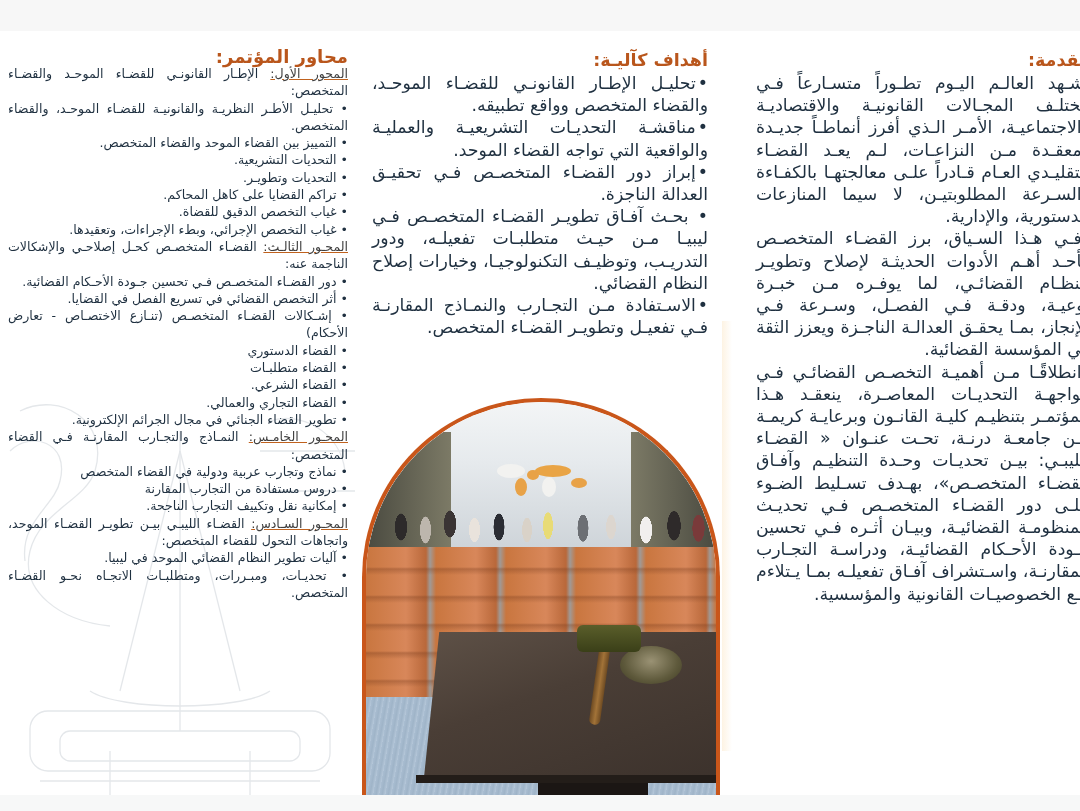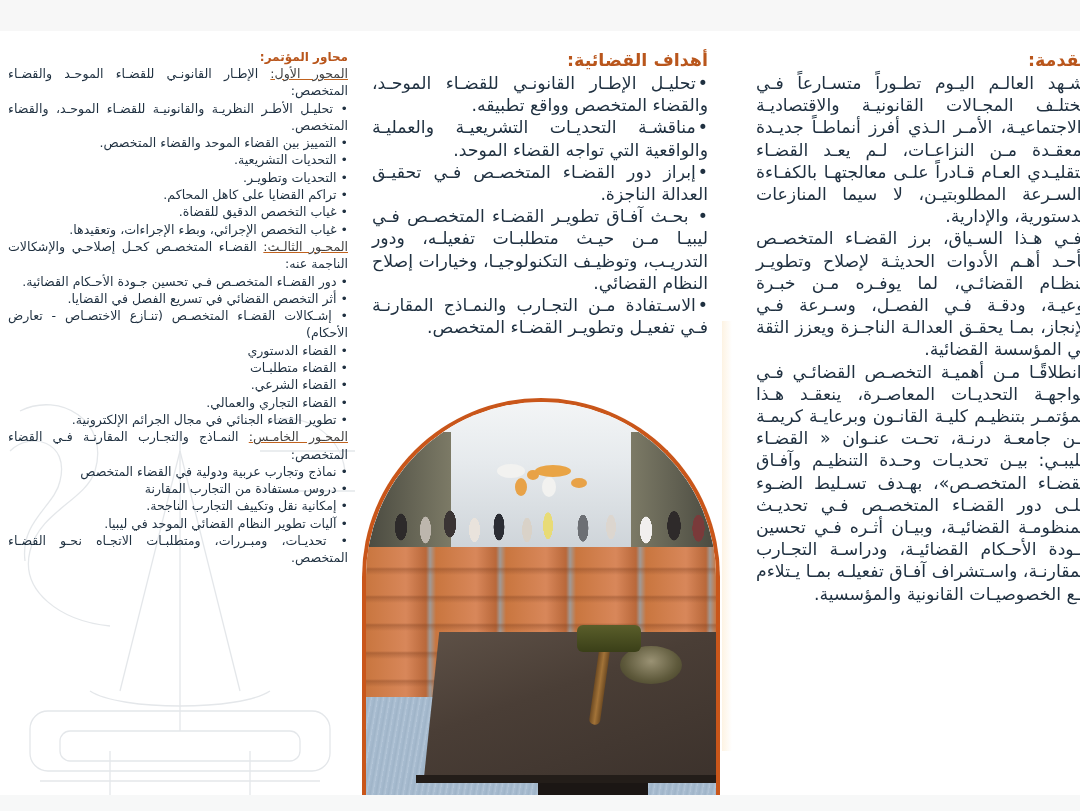--- a/index.html
+++ b/index.html
@@ -18,21 +18,21 @@
   .cream-band { position: absolute; left: 722px; top: 290px; width: 10px; height: 430px;
     background: linear-gradient(to right, #fdf3e3, #ffffff); }
 
   .col { position: absolute; direction: rtl; text-align: justify; }
   .col-intro { left: 756px; top: 18px; width: 334px; font-size: 17.3px; line-height: 22.2px; color: #1f3040; }
   .col-goals { left: 372px; top: 18px; width: 336px; font-size: 17.3px; line-height: 22.2px; color: #1f3040; }
   .col-axes { left: 8px; top: 18px; width: 340px; font-size: 12.6px; line-height: 17.3px; color: #1f3040; }
 
   .heading { color: #b9561c; font-weight: bold; display: block; text-align: right; }
   .col-intro .heading, .col-goals .heading { font-size: 17.5px; line-height: 23px; }
-  .col-axes .heading { font-size: 12px; line-height: 16px; }
+  .col-axes .heading { font-size: 18px; line-height: 16px; }
 
   .para { display: block; text-align-last: right; }
   .goal-item { display: block; text-align-last: right; }
   .goal-item::before { content: "•"; margin-left: 2px; }
 
   .axis-title { display: block; text-align-last: right; }
   .axis-label { color: #404040; text-decoration: underline; text-decoration-color: #c0621e; margin-top: 43px; }
   .axis-bullet { display: block; text-align-last: right; padding-right: 0; }
   .axis-bullet::before { content: "• "; }
 
@@ -104,21 +104,21 @@
   <div class="cream-band"></div>
 
   <section class="col col-intro">
     <span class="heading">مقدمة:</span>
     <span class="para">يشـهد العالـم اليـوم تطـوراً متسـارعاً فـي مختلـف المجـالات القانونيـة والاقتصاديـة والاجتماعيـة، الأمـر الـذي أفرز أنماطـاً جديـدة ومعقـدة مـن النزاعـات، لـم يعـد القضـاء التقليـدي العـام قـادراً علـى معالجتهـا بالكفـاءة والسـرعة المطلوبتيـن، لا سيما المنازعات الدستورية، والإدارية.</span>
     <span class="para">وفـي هـذا السـياق، برز القضـاء المتخصـص كأحـد أهـم الأدوات الحديثـة لإصلاح وتطويـر النظـام القضائـي، لما يوفـره مـن خبـرة نوعيـة، ودقـة فـي الفصـل، وسـرعة فـي الإنجاز، بمـا يحقـق العدالـة الناجـزة ويعزز الثقة في المؤسسة القضائية.</span>
     <span class="para">وانطلاقًـا مـن أهميـة التخصـص القضائـي فـي مواجهـة التحديـات المعاصـرة، ينعقـد هـذا المؤتمـر بتنظيـم كليـة القانـون وبرعايـة كريمـة مـن جامعـة درنـة، تحـت عنـوان « القضـاء الليبـي: بيـن تحديـات وحـدة التنظيـم وآفـاق القضـاء المتخصـص»، بهـدف تسـليط الضـوء علـى دور القضـاء المتخصـص فـي تحديـث المنظومـة القضائيـة، وبيـان أثـره فـي تحسين جـودة الأحـكام القضائيـة، ودراسـة التجـارب المقارنـة، واسـتشراف آفـاق تفعيلـه بمـا يـتلاءم مـع الخصوصيـات القانونية والمؤسسية.</span>
   </section>
 
   <section class="col col-goals">
-    <span class="heading">أهداف القضائية:</span>
+    <span class="heading">أهداف كآليـة:</span>
     <span class="goal-item">تحليـل الإطـار القانونـي للقضـاء الموحـد، والقضاء المتخصص وواقع تطبيقه.</span>
     <span class="goal-item">مناقشـة التحديـات التشريعيـة والعمليـة والواقعية التي تواجه القضاء الموحد.</span>
     <span class="goal-item">إبراز دور القضـاء المتخصـص فـي تحقيـق العدالة الناجزة.</span>
     <span class="goal-item"> بحـث آفـاق تطويـر القضـاء المتخصـص فـي ليبيـا مـن حيـث متطلبـات تفعيلـه، ودور التدريـب، وتوظيـف التكنولوجيـا، وخيارات إصلاح النظام القضائي.</span>
     <span class="goal-item">الاسـتفادة مـن التجـارب والنمـاذج المقارنـة فـي تفعيـل وتطويـر القضـاء المتخصص.</span>
   </section>
 
   <div class="photo-wrap">
     <div class="photo">
       <div class="ph-wall"></div>
@@ -167,19 +167,20 @@
     <span class="axis-bullet">القضاء متطلبـات</span>
     <span class="axis-bullet">القضاء الشرعي.</span>
     <span class="axis-bullet">القضاء التجاري والعمالي.</span>
     <span class="axis-bullet">تطوير القضاء الجنائي في مجال الجرائم الإلكترونية.</span>
 
     <span class="axis-title"><span class="axis-label">المحـور الخامـس:</span><span> النمـاذج والتجـارب المقارنـة فـي القضاء المتخصص:</span></span>
     <span class="axis-bullet">نماذج وتجارب عربية ودولية في القضاء المتخصص</span>
     <span class="axis-bullet">دروس مستفادة من التجارب المقارنة</span>
     <span class="axis-bullet">إمكانية نقل وتكييف التجارب الناجحة.</span>
 
+    <span class="axis-title"><span class="axis-label">المحـور السـادس:</span><span> القضـاء الليبـي بيـن تطويـر القضـاء الموحد، واتجاهات التحول للقضاء المتخصص:</span></span>
     <span class="axis-bullet">آليات تطوير النظام القضائي الموحد في ليبيا.</span>
     <span class="axis-bullet">تحديـات، ومبـررات، ومتطلبـات الاتجـاه نحـو القضـاء المتخصص.</span>
   </section>
 
 </div>
 
 <div class="bottom-strip"></div>
 
 </body></html>

